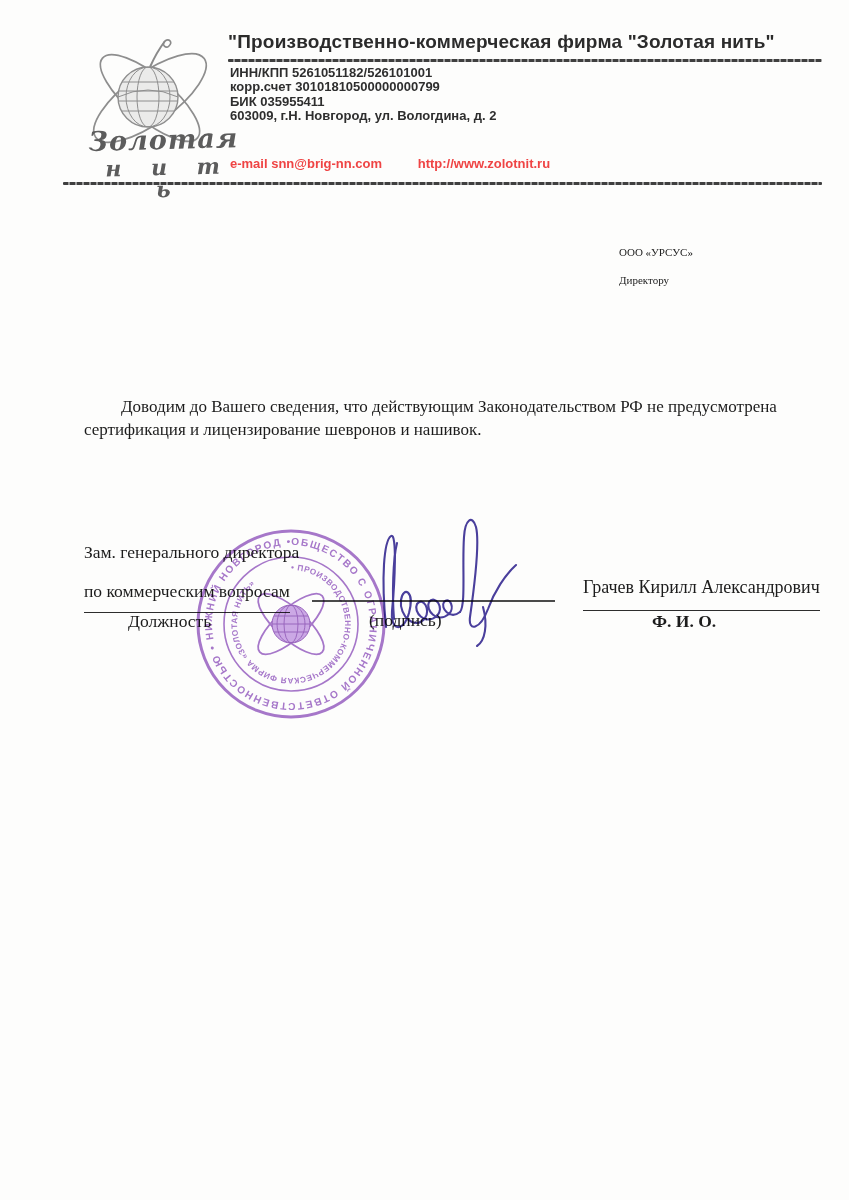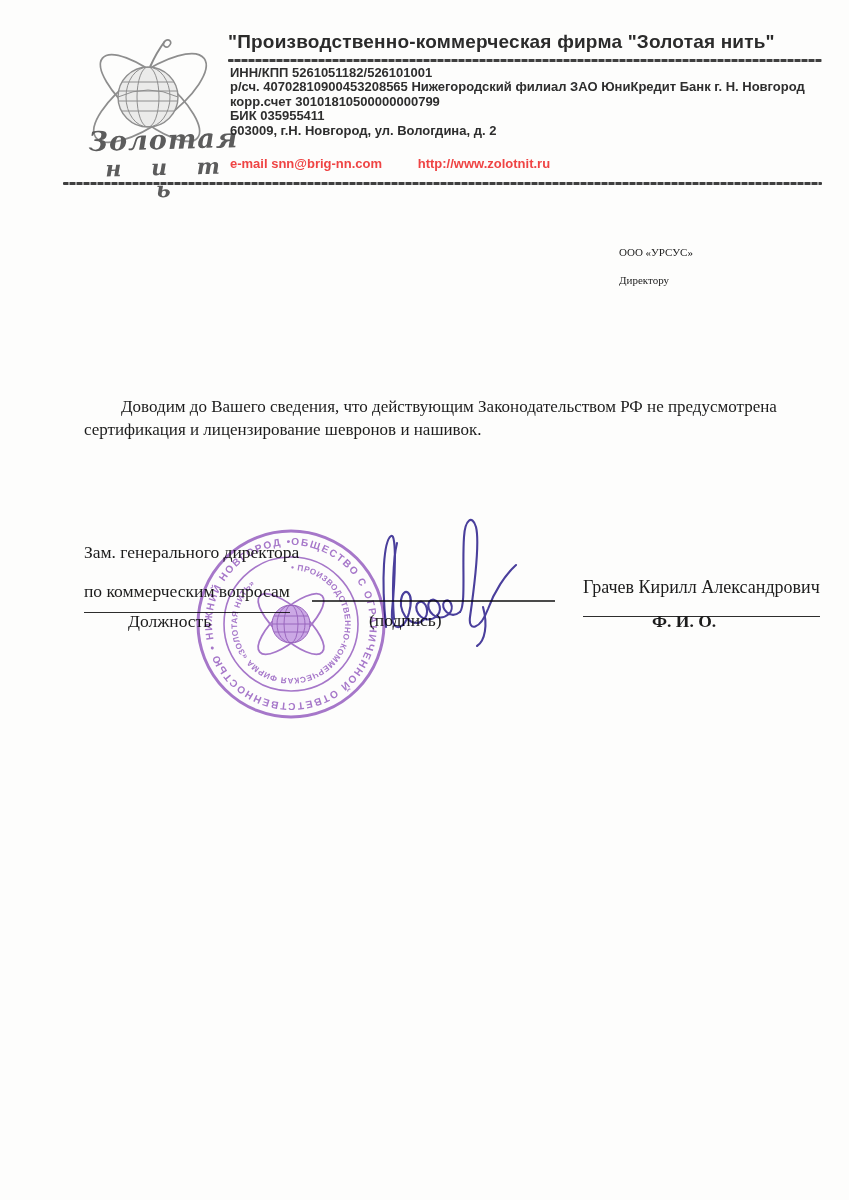--- a/index.html
+++ b/index.html
@@ -62,21 +62,21 @@
     font-size:17px;line-height:23px;text-indent:37px;color:#1c1c1c;
     text-align:left;
   }
 
   
   .pos1{left:84px;top:542px;font-size:17.5px;color:#1c1c1c;}
   .pos2{left:84px;top:581px;font-size:17.5px;color:#1c1c1c;
         border-bottom:1.4px solid #2d2d2d;padding-bottom:10px;}
   .sig-line{left:312px;top:600px;width:243px;height:1.5px;background:#4a4a4a;}
   .fio{left:583px;top:577px;font-size:18px;color:#1c1c1c;
-       border-bottom:1.4px solid #2d2d2d;padding-bottom:18px;}
+       border-bottom:1.4px solid #2d2d2d;padding-bottom:12px;}
   .cap-pos{left:128px;top:611px;font-size:17.5px;color:#1c1c1c;}
   .cap-sign{left:369px;top:610px;font-size:17.5px;color:#1c1c1c;}
   .cap-fio{left:652px;top:611px;font-size:17.5px;color:#1c1c1c;font-weight:bold;}
 
   .stamp{left:193px;top:526px;mix-blend-mode:multiply;opacity:.92;}
   .signature-ink{left:364px;top:499px;mix-blend-mode:multiply;}
 </style>
 </head>
 <body>
 
@@ -114,21 +114,20 @@
   <div class="abs logo-script">
     <div class="l1">Золотая</div>
     <div class="l2">н и т ь</div>
   </div>
 
   <div class="abs company-name">"Производственно-коммерческая фирма "Золотая нить"</div>
   <div class="abs hatch-line hatch-top"></div>
 
   <div class="abs details">
     <div>ИНН/КПП 5261051182/526101001</div>
-    <div>р/сч. 40702810900453208565 Нижегородский филиал ЗАО ЮниКредит Банк г. Н. Новгород</div>
     <div>корр.счет 30101810500000000799</div>
     <div>БИК 035955411</div>
     <div>603009, г.Н. Новгород, ул. Вологдина, д. 2</div>
   </div>
 
   <div class="abs email-row">
     <span>e-mail snn@brig-nn.com</span>
     <span class="site">http://www.zolotnit.ru</span>
   </div>
 

